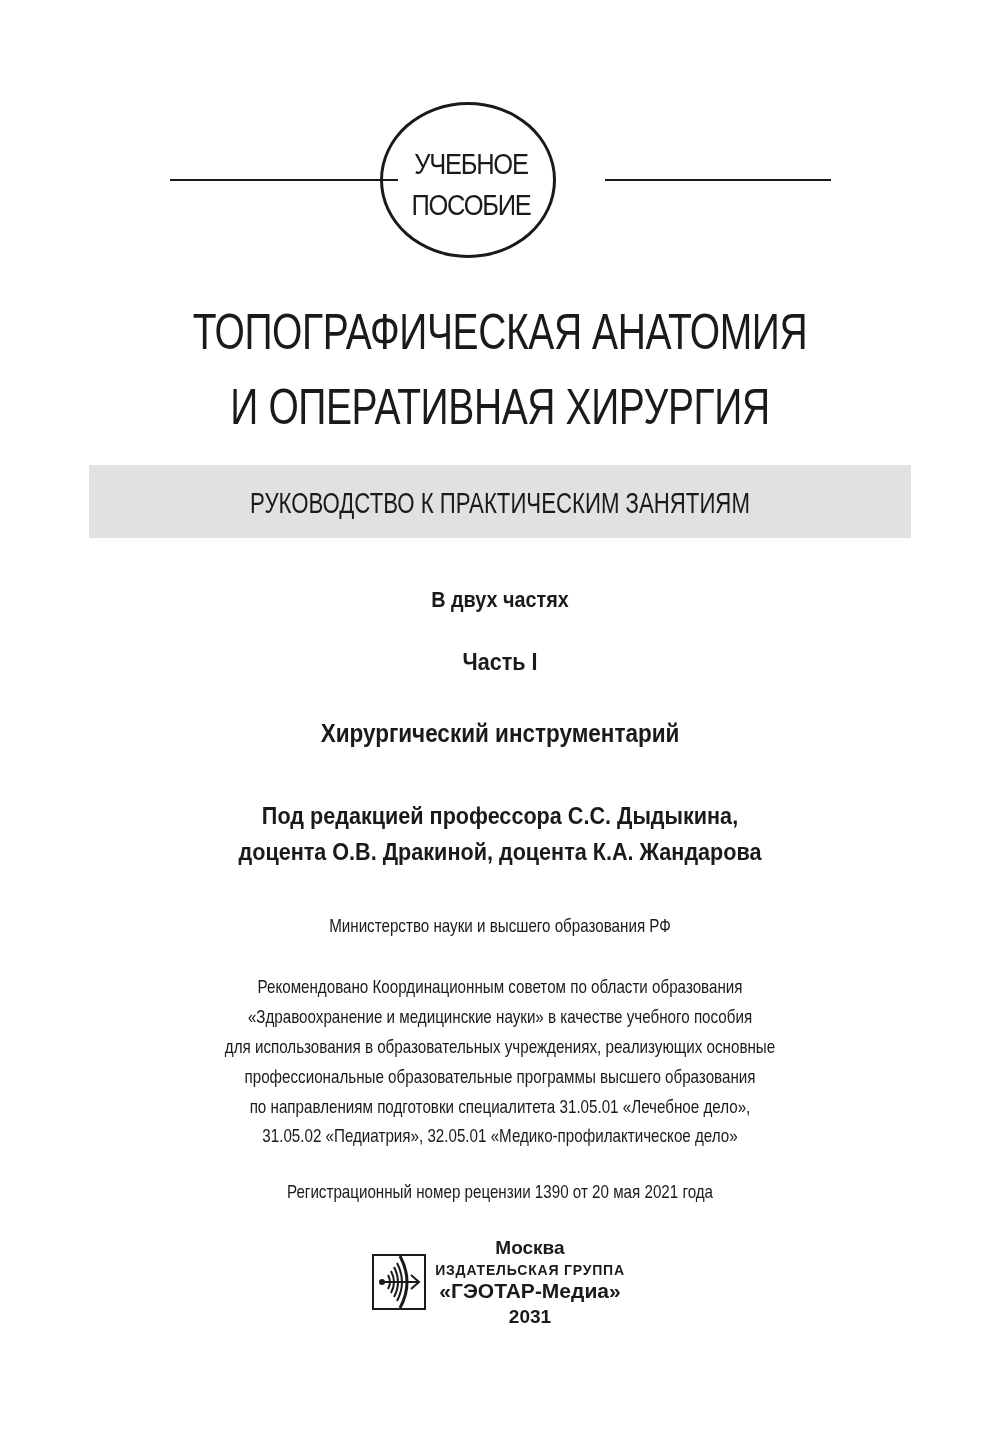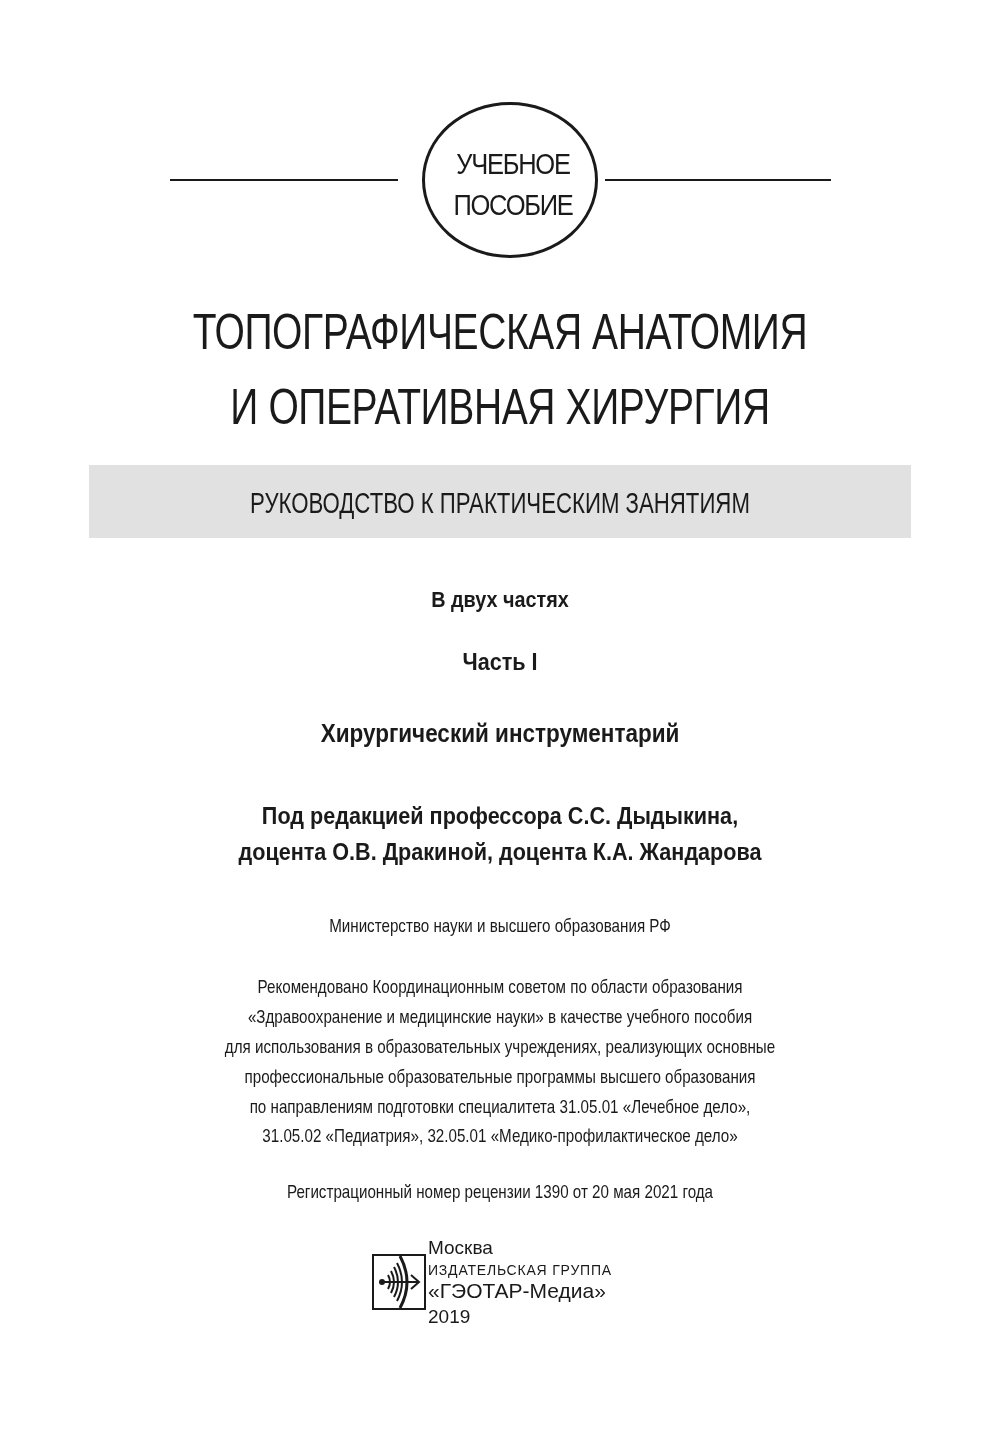--- a/index.html
+++ b/index.html
@@ -1,28 +1,28 @@
 <!DOCTYPE html>
 <html><head>
 <meta charset="utf-8">
 <style>
   html, body { margin: 0; padding: 0; background: #ffffff; }
   body { width: 1000px; height: 1455px; position: relative; overflow: hidden; color: #1a1a1a; font-family: "Liberation Sans", sans-serif; }
   .abs { position: absolute; }
   .center { left: 0; width: 1000px; text-align: center; }
   .rule { position: absolute; height: 2px; background: #1a1a1a; top: 179px; }
-  .badge { position: absolute; left: 422px; top: 102px; width: 176px; height: 156px; border: 3px solid #1a1a1a; border-radius: 50%; box-sizing: border-box; }
+  .badge { position: absolute; left: 380px; top: 102px; width: 176px; height: 156px; border: 3px solid #1a1a1a; border-radius: 50%; box-sizing: border-box; }
   .badge-text { position: absolute; left: 0; width: 176px; text-align: center; font-family: "Liberation Sans", sans-serif; font-size: 30px; letter-spacing: -1.5px; transform: scaleX(0.85); transform-origin: center; line-height: 1; }
   .title { font-family: "Liberation Sans", sans-serif; font-size: 50px; transform: scaleX(0.78); letter-spacing: -0.5px; line-height: 1; }
   .band { position: absolute; left: 89px; top: 465px; width: 822px; height: 73px; background: #e1e1e1; }
   .subtitle { font-family: "Liberation Sans", sans-serif; font-size: 30px; transform: scaleX(0.74); line-height: 1; }
   .bold-line { font-family: "Liberation Sans", sans-serif; font-weight: bold; line-height: 1; transform: scaleX(0.9); }
   .small { font-family: "Liberation Sans", sans-serif; font-size: 18.5px; transform: scaleX(0.82); line-height: 1; }
   .logo-box { position: absolute; left: 372px; top: 1254px; width: 54px; height: 56px; border: 2px solid #1a1a1a; box-sizing: border-box; }
-  .pub { position: absolute; left: 428px; width: 204px; text-align: left; font-family: "Liberation Sans", sans-serif; font-weight: normal; line-height: 1; }
+  .pub { position: absolute; left: 428px; width: 204px; text-align: center; font-family: "Liberation Sans", sans-serif; font-weight: bold; line-height: 1; }
 </style>
 </head>
 <body>
 
 <div class="rule" style="left:170px; width:228px;"></div>
 <div class="rule" style="left:605px; width:226px;"></div>
 <div class="badge">
   <div class="badge-text" style="top:44px;">УЧЕБНОЕ</div>
   <div class="badge-text" style="top:85px;">ПОСОБИЕ</div>
 </div>
@@ -59,13 +59,13 @@
     <path d="M20 11 Q28 26 20 41" stroke="#1a1a1a" stroke-width="2" fill="none"></path>
     <path d="M23 7 Q33 26 23 45" stroke="#1a1a1a" stroke-width="2" fill="none"></path>
     <path d="M26 0 Q40 26 26 52" stroke="#1a1a1a" stroke-width="3" fill="none"></path>
     <line x1="10" y1="26" x2="44" y2="26" stroke="#1a1a1a" stroke-width="2"></line>
     <polyline points="37,19 45,26 37,33" stroke="#1a1a1a" stroke-width="2" fill="none"></polyline>
   </svg>
 </div>
 <div class="pub" style="top:1238px; font-size:19px;">Москва</div>
 <div class="pub" style="top:1263px; font-size:14px; letter-spacing:0.8px;">ИЗДАТЕЛЬСКАЯ ГРУППА</div>
 <div class="pub" style="top:1280px; font-size:21px;">«ГЭОТАР-Медиа»</div>
-<div class="pub" style="top:1307px; font-size:19px;">2019</div>
+<div class="pub" style="top:1307px; font-size:19px;">2031</div>
 
 </body></html>

